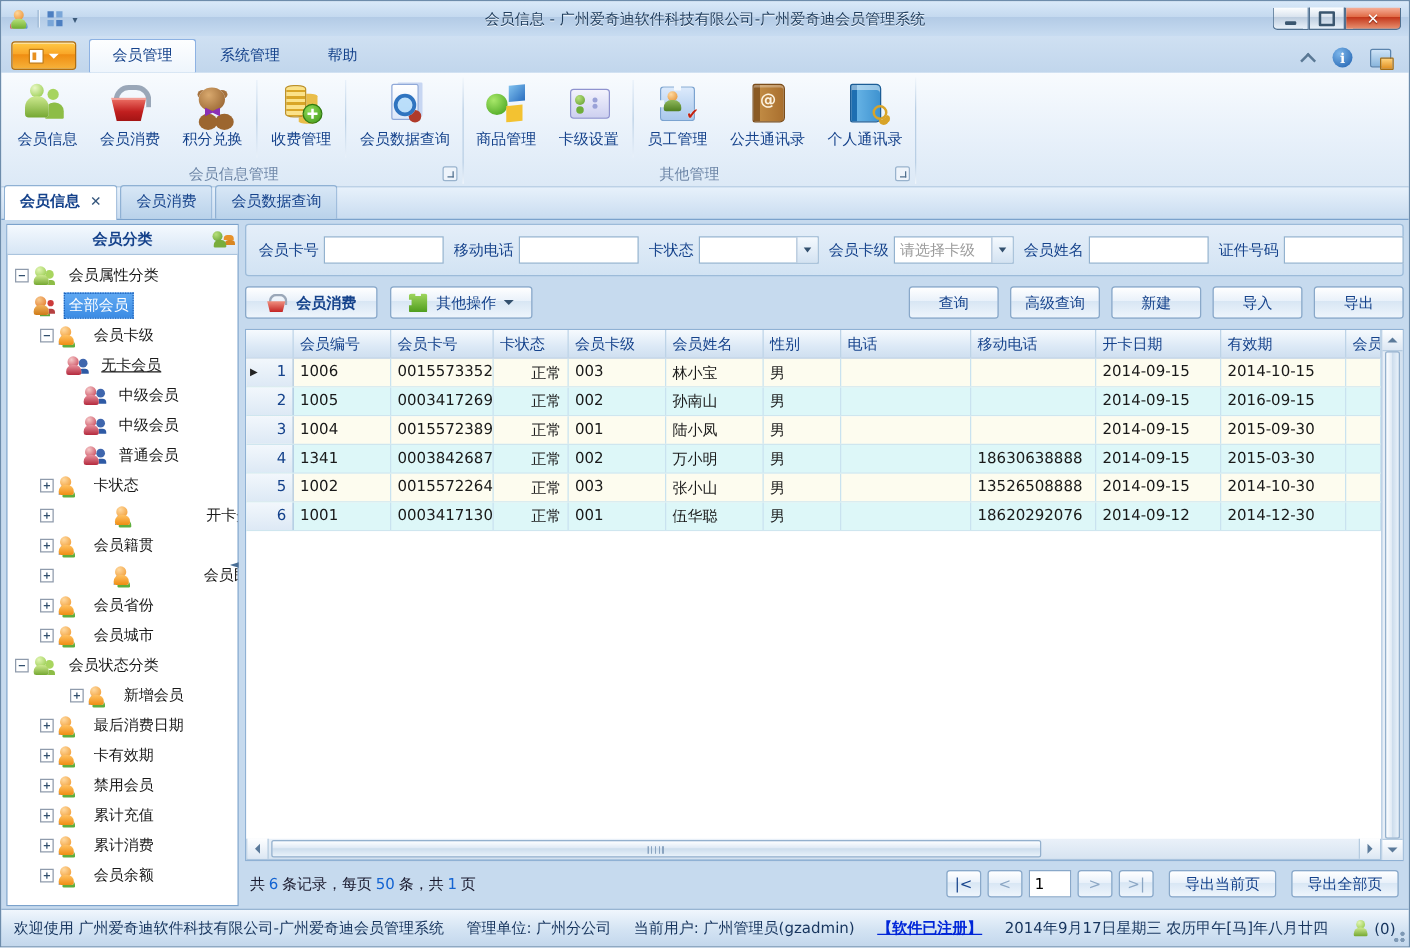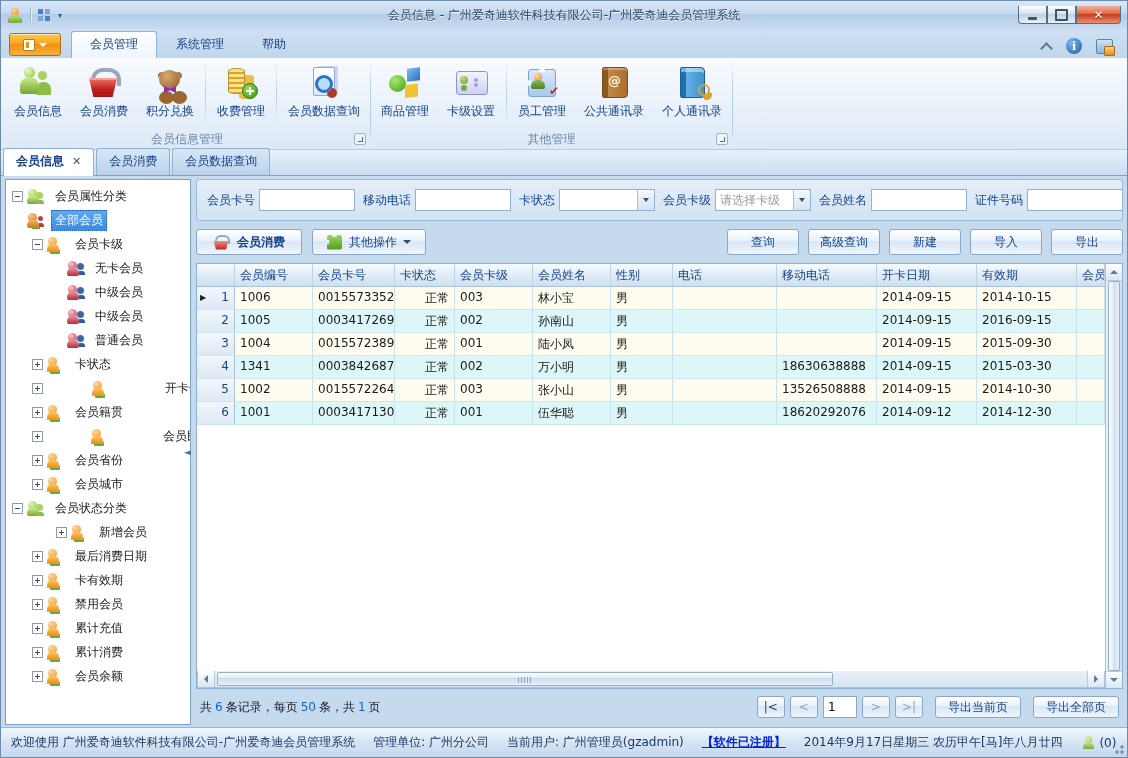--- a/index.html
+++ b/index.html
@@ -391,37 +391,41 @@
       </div>
       <div class="dtab">
         <span>会员数据查询</span>
 
       </div>
   </div>
 
   <div class="main">
 
     <div class="sidebar">
+      <div class="side-head">
+        <span>会员分类</span>
+        <span class="hicon"></span>
+      </div>
       <div class="tree">
         <div class="titem" style="padding-left: 6px;">
             <span class="expander minus"></span>
             <span class="ti grp-green"></span>
             <span class="tlabel">会员属性分类</span>
           </div>
           <div class="titem selected" style="padding-left: 6px;">
             <span class="expander none"></span>
             <span class="ti crowd"></span>
             <span class="tlabel">全部会员</span>
           </div>
           <div class="titem" style="padding-left: 26px;">
             <span class="expander minus"></span>
             <span class="ti grp-orange"></span>
             <span class="tlabel">会员卡级</span>
           </div>
-          <div class="titem" style="padding-left: 46px;">
+          <div class="titem" style="padding-left: 32px; text-decoration: underline;">
             <span class="expander none"></span>
             <span class="ti duo"></span>
             <span class="tlabel">无卡会员</span>
           </div>
           <div class="titem" style="padding-left: 46px;">
             <span class="expander none"></span>
             <span class="ti duo"></span>
             <span class="tlabel">中级会员</span>
           </div>
           <div class="titem" style="padding-left: 46px;">

